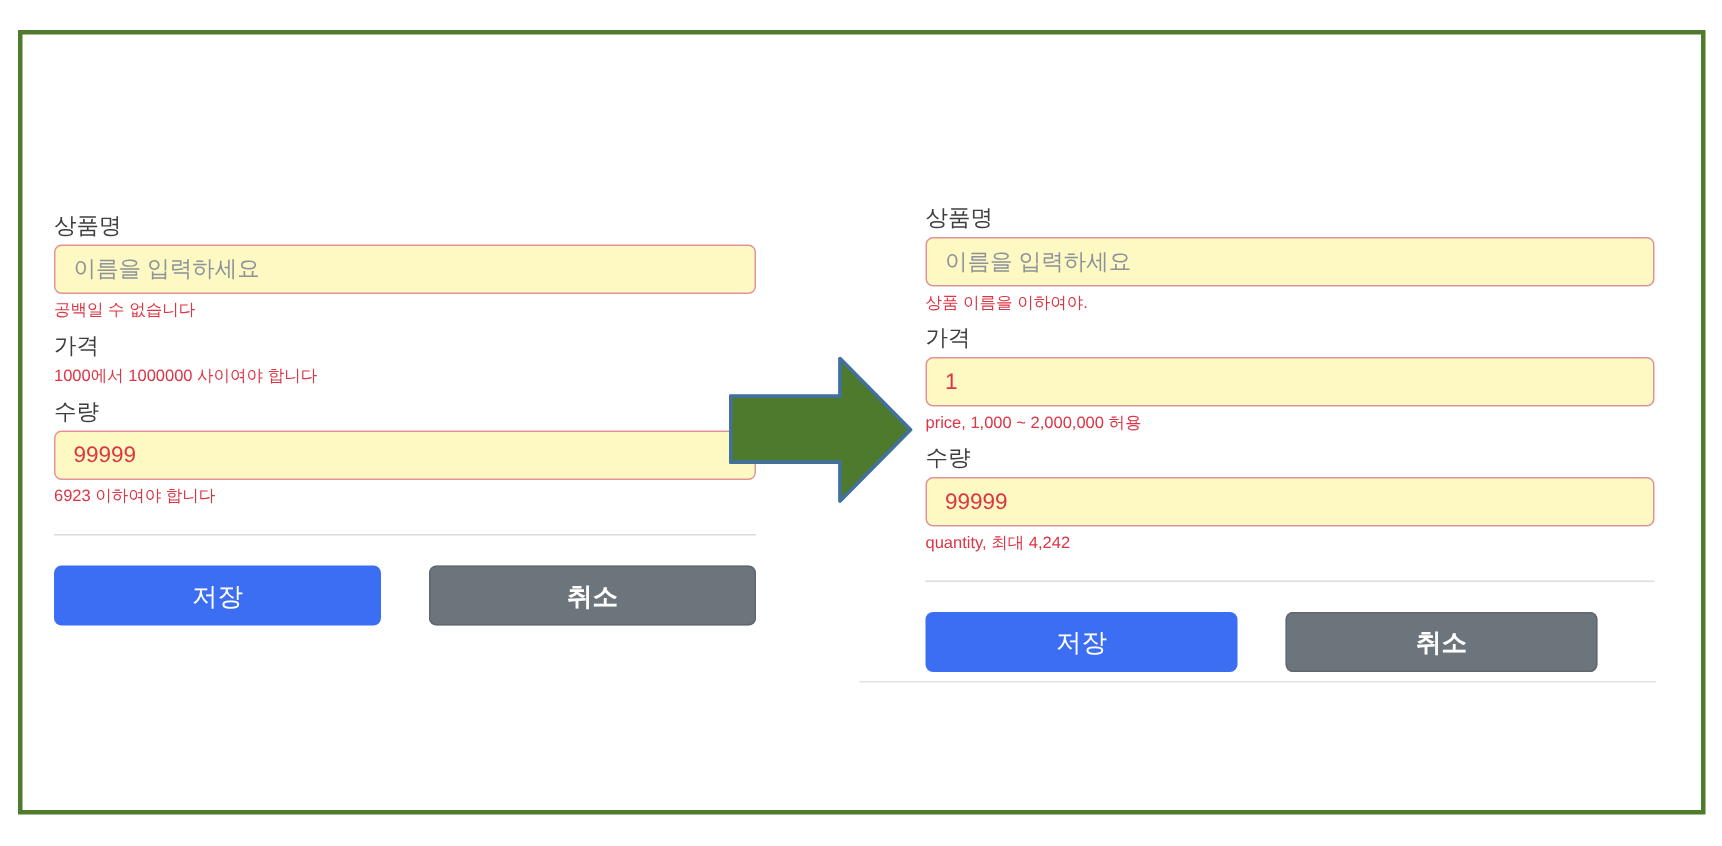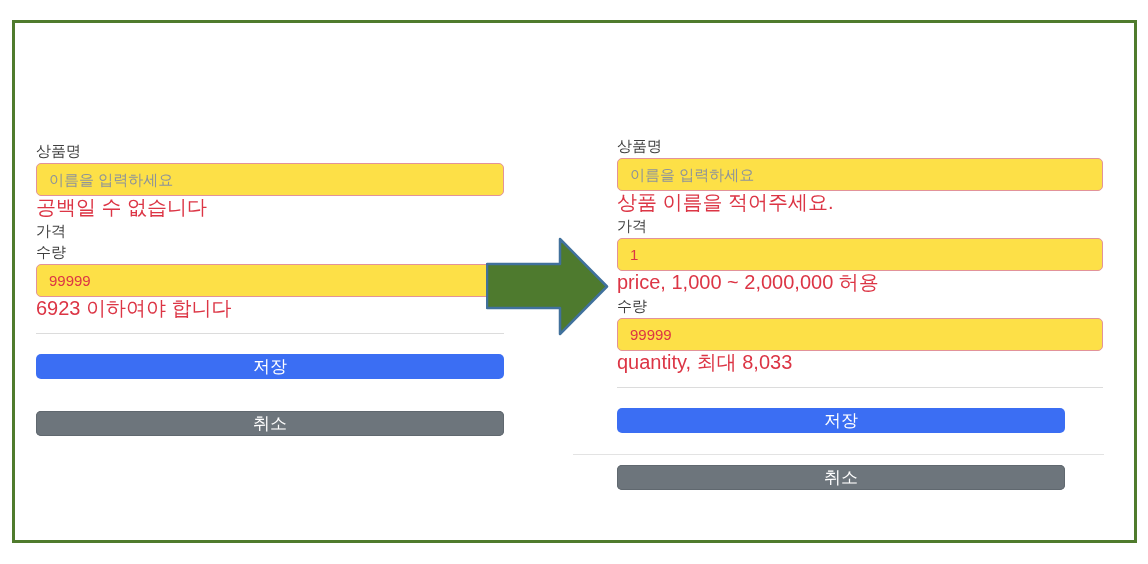--- a/index.html
+++ b/index.html
@@ -10,76 +10,77 @@
     box-sizing:border-box; border:3px solid #4f7b2d; background:#ffffff;
   }
   .panel { position:absolute; }
   .panel-left  { left:36px;  top:142px; width:468px; }
   .panel-right { left:617px; top:137px; width:486px; }
 
   .form-label { font-size:15px; line-height:17px; color:#3e3e3e; margin:0 0 4px 0; }
   .form-input {
     display:block; width:100%; height:33px; box-sizing:border-box;
     padding:2px 12px; font-size:15px; font-family:inherit;
-    color:#dc3545; background:#fde047;
+    color:#dc3545; background:#fef9c3;
     border:1.5px solid #e2939a; border-radius:5px; outline:none;
   }
   .form-input::placeholder { color:#8d939a; }
-  .error-text { font-size:20px; line-height:17px; color:#dc3545; margin:3px 0 6px 0; }
+  .error-text { font-size:11px; line-height:17px; color:#dc3545; margin:3px 0 6px 0; }
 
   .divider { border:none; border-top:1px solid #dcdcdc; margin:16px 0 0 0; height:0; }
-  .btn-row { display:flex; gap:32px; margin-top:20px;flex-direction:column; }
+  .btn-row { display:flex; gap:32px; margin-top:20px; }
   .panel-right .btn-row { margin-right:38px; }
   .btn {
     flex:1; height:40px; border:none; border-radius:5px;
     font-size:17px; font-family:inherit; color:#ffffff;
     display:flex; align-items:center; justify-content:center; cursor:pointer;
   }
   .btn-save   { background:#3b6ef3; }
-  .btn-cancel { background:#6d757c; box-shadow:inset 0 0 0 1px #60686f; }
+  .btn-cancel { background:#6d757c; box-shadow:inset 0 0 0 1px #60686f;font-weight:bold; }
 
   .arrow-wrap { position:absolute; left:486px; top:237px; width:123px; height:99px; }
   .right-bottom-line { position:absolute; left:573px; top:454px; width:531px; height:1px; background:#e3e3e3; }
 </style>
 </head>
 <body>
 
 <div class="canvas">
   <div class="frame"></div>
 
   <div class="panel panel-left">
     <div class="form-label">상품명</div>
     <input class="form-input" type="text" placeholder="이름을 입력하세요" style="">
     <div class="error-text">공백일 수 없습니다</div>
 
     <div class="form-label">가격</div>
+    <div class="error-text">1000에서 1000000 사이여야 합니다</div>
 
     <div class="form-label">수량</div>
     <input class="form-input" type="text" value="99999" style="">
     <div class="error-text">6923 이하여야 합니다</div>
 
     <hr class="divider">
     <div class="btn-row">
       <button class="btn btn-save">저장</button>
       <button class="btn btn-cancel">취소</button>
     </div>
   </div>
 
   <div class="panel panel-right">
     <div class="form-label">상품명</div>
     <input class="form-input" type="text" placeholder="이름을 입력하세요" style="">
-    <div class="error-text">상품 이름을 적어주세요.</div>
+    <div class="error-text">상품 이름을 이하여야.</div>
 
     <div class="form-label">가격</div>
     <input class="form-input" type="text" value="1" style="">
     <div class="error-text">price, 1,000 ~ 2,000,000 허용</div>
 
     <div class="form-label">수량</div>
     <input class="form-input" type="text" value="99999" style="">
-    <div class="error-text">quantity, 최대 8,033</div>
+    <div class="error-text">quantity, 최대 4,242</div>
 
     <hr class="divider">
     <div class="btn-row">
       <button class="btn btn-save">저장</button>
       <button class="btn btn-cancel">취소</button>
     </div>
   </div>
 
   <div class="arrow-wrap">
     <svg width="123" height="99" viewBox="0 0 123 99" xmlns="http://www.w3.org/2000/svg">

